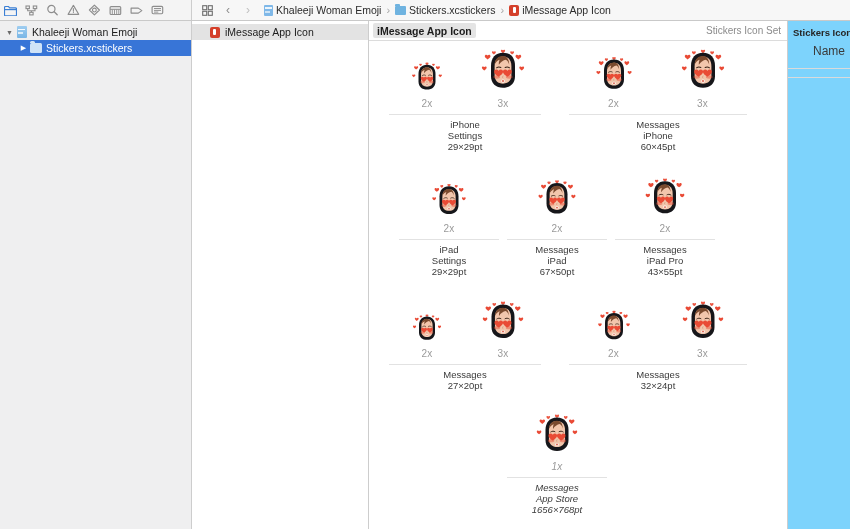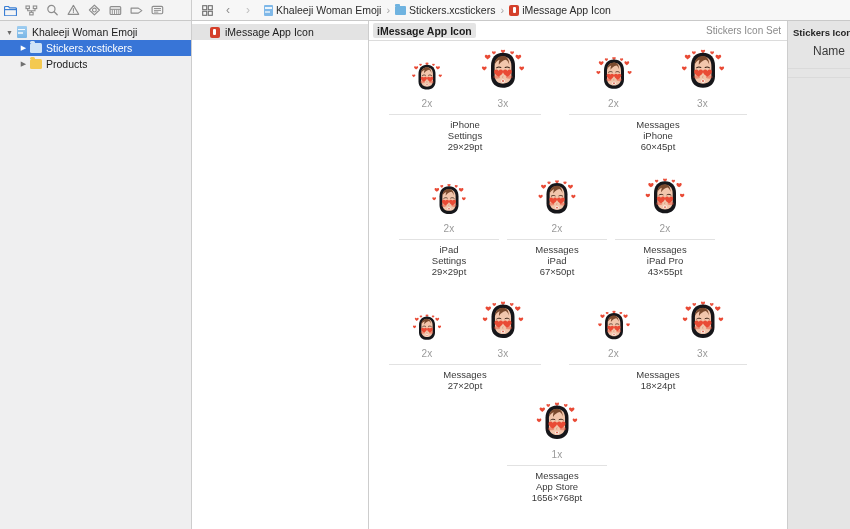--- a/index.html
+++ b/index.html
@@ -195,21 +195,21 @@
     width: 100%;
   }
   .grp-caption {
     font-size: 9.5px; color: #3a3a3a; text-align: center;
     line-height: 10.8px; padding-top: 5px;
   }
 
   
   .inspector {
     width: 62px; flex: 0 0 62px;
-    background: #e5e5e5;
+    background: #7dd3fc;
     overflow: hidden;
   }
   .insp-title {
     font-size: 9.5px; font-weight: bold; color: #262626;
     padding: 6px 5px 4px 5px;
     white-space: nowrap;
   }
   .insp-field-row {
     display: flex; justify-content: flex-end; align-items: center;
     padding: 2px 5px 0 5px;
@@ -323,27 +323,20 @@
       </div>
 
       <div class="nav-row nav-indent-1 selected">
         <span class="twisty blank">▶</span>
         <span class="nav-ic">
             <span class="ic-stickfolder"></span>
           </span>
         <span class="nav-label">Stickers.xcstickers</span>
       </div>
 
-      <div class="nav-row nav-indent-1">
-        <span class="twisty">▶</span>
-        <span class="nav-ic">
-            <span class="ic-folder-yellow"></span>
-          </span>
-        <span class="nav-label">Products</span>
-      </div>
 
     </div>
 
     <div class="asset-list">
 
       <div class="al-row al-indent-0 selected">
         <span class="twisty blank">▶</span>
         <span class="nav-ic">
             <span class="ic-appicon"></span>
           </span>
@@ -857,24 +850,24 @@
 
     <path d="M32.5 62v2c0 12 7.5 21 17.5 21s17.5-9 17.5-21v-2c0 14-7.8 20-17.5 20S32.5 76 32.5 62z" fill="#16161a" opacity="0"></path>
   </svg>
                 </div>
                 <div class="scale-lbl">3x</div>
               </div>
             </div>
             <div class="grp-rule"></div>
             <div class="grp-caption">
               <div>Messages</div>
-              <div>18×24pt</div>
+              <div>32×24pt</div>
             </div>
           </div>
-          <div class="group" style="left: 138px; top: 357px; width: 100px;">
+          <div class="group" style="left: 138px; top: 369px; width: 100px; font-style: italic;">
             <div class="slots" style="width: 100%; height: 62px;">
               <div class="slot" style="flex: 1 1 0px;">
                 <div class="slot-img" style="height: 54px;">
   <svg width="46" height="46" viewBox="0 0 100 100">
 
     <g fill="#e8402a">
       <path d="M18 20c-2-3-6-2-6 1.4 0 2.6 4 5.2 6 6.6 2-1.4 6-4 6-6.6C24 18 20 17 18 20z" opacity=".95"></path>
       <path d="M82 20c-2-3-6-2-6 1.4 0 2.6 4 5.2 6 6.6 2-1.4 6-4 6-6.6C88 18 84 17 82 20z" opacity=".95"></path>
       <path d="M11 44c-1.7-2.5-5-1.7-5 1.2 0 2.2 3.4 4.4 5 5.6 1.6-1.2 5-3.4 5-5.6C16 42.3 12.7 41.5 11 44z" opacity=".95"></path>
       <path d="M89 44c-1.7-2.5-5-1.7-5 1.2 0 2.2 3.4 4.4 5 5.6 1.6-1.2 5-3.4 5-5.6C94 42.3 90.7 41.5 89 44z" opacity=".95"></path>

